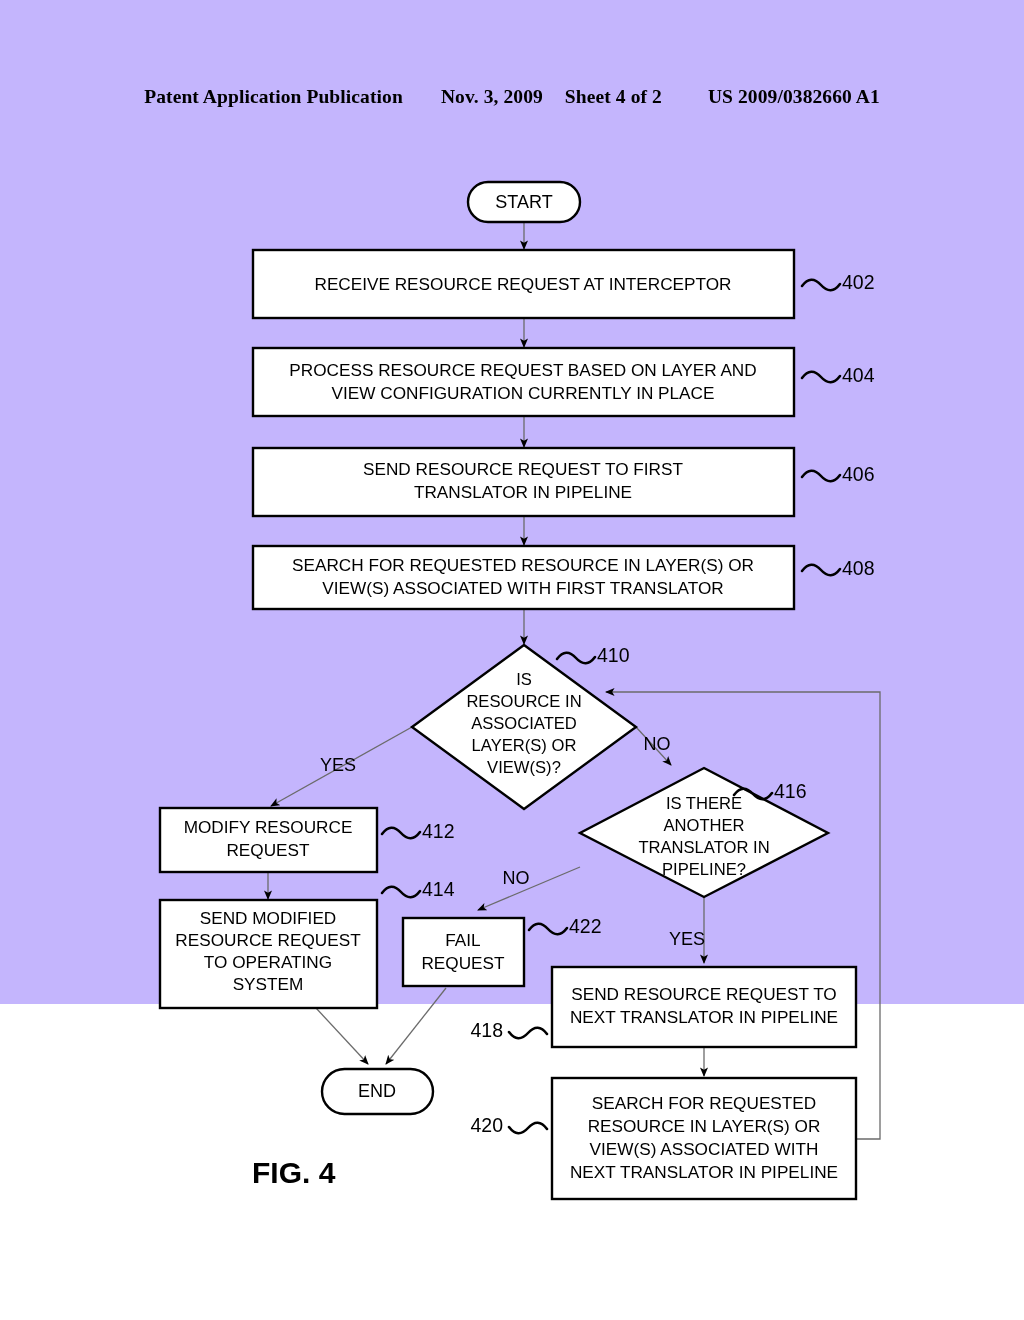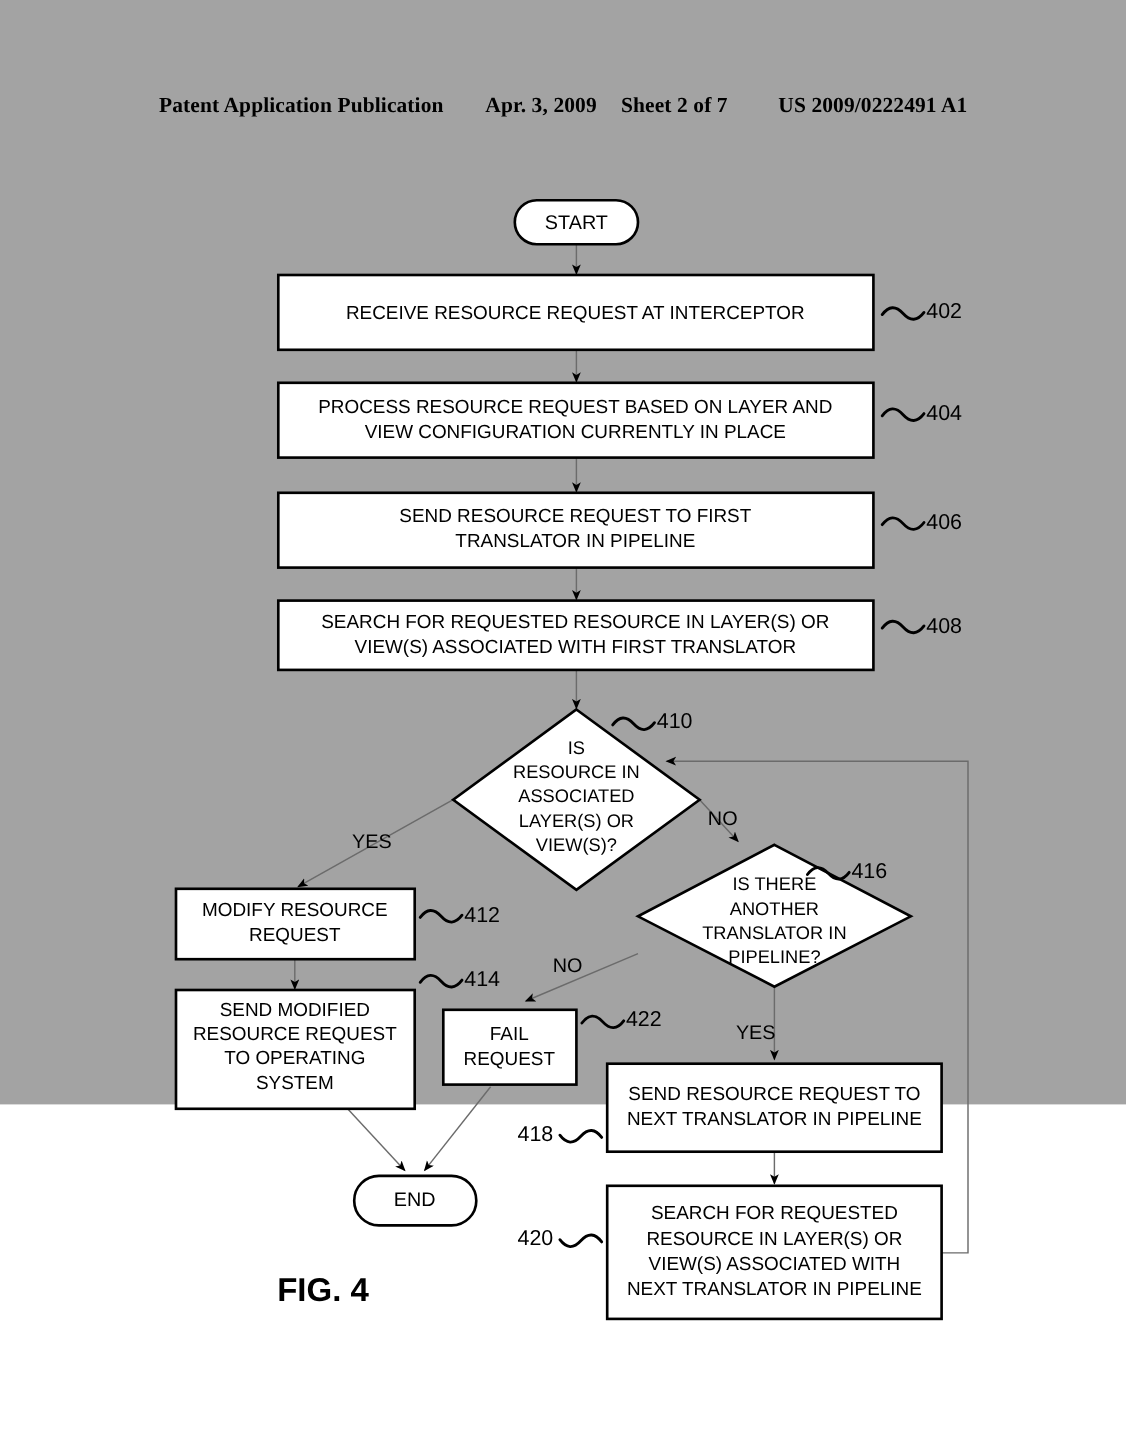--- a/index.html
+++ b/index.html
@@ -12,21 +12,21 @@
     height: 1320px;
     font-family: "Liberation Sans", sans-serif;
     color: #000000;
     position: relative;
     overflow: hidden;
   }
   #page {
     position: relative;
     width: 1024px;
     height: 1004px;
-    background: #a3a3a3;
+    background: #c4b5fd;
   }
   
   #pub-header {
     position: absolute;
     left: 0;
     top: 86px;
     width: 1024px;
     height: 30px;
     display: flex;
     align-items: baseline;
@@ -121,25 +121,25 @@
   }
 </style>
 </head>
 <body>
 
 <div id="page">
 
   <div id="pub-header">
     <span class="seg">Patent Application Publication</span>
     <span class="gap-a"></span>
-    <span class="seg">Apr. 3, 2009</span>
+    <span class="seg">Nov. 3, 2009</span>
     <span class="gap-b"></span>
-    <span class="seg">Sheet 2 of 7</span>
+    <span class="seg">Sheet 4 of 2</span>
     <span class="gap-c"></span>
-    <span class="seg">US 2009/0222491 A1</span>
+    <span class="seg">US 2009/0382660 A1</span>
   </div>
 
   <div id="figure">
     <svg width="1024" height="1320" viewBox="0 0 1024 1320" xmlns="http://www.w3.org/2000/svg">
       <defs>
         <marker id="arrow" markerWidth="11" markerHeight="11" refX="8.6" refY="4.0" orient="auto" markerUnits="userSpaceOnUse">
           <path d="M0,0 L9.6,4.0 L0,8.0 L2.4,4.0 Z" fill="#000000"></path>
         </marker>
       </defs>
 

